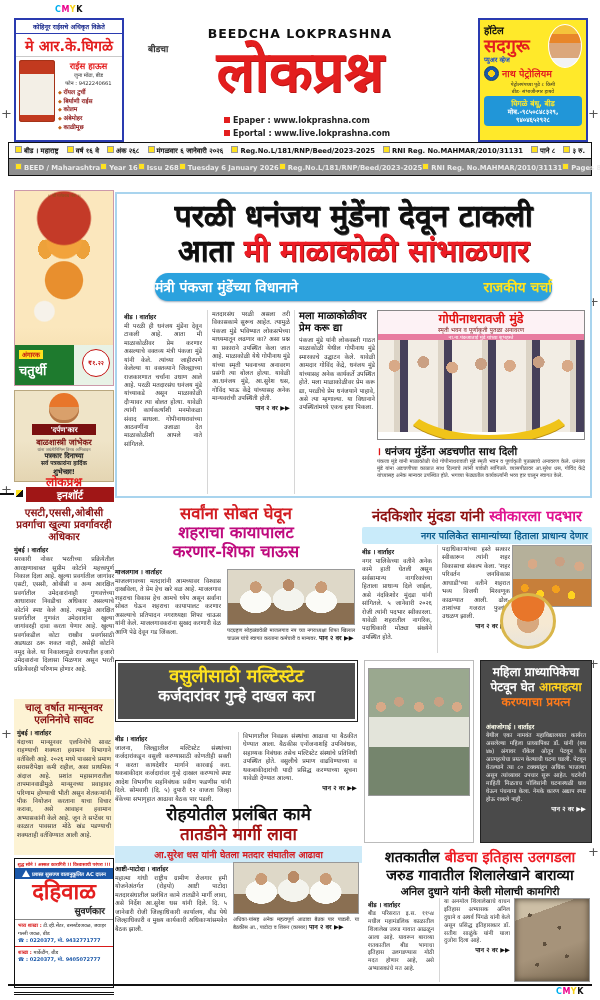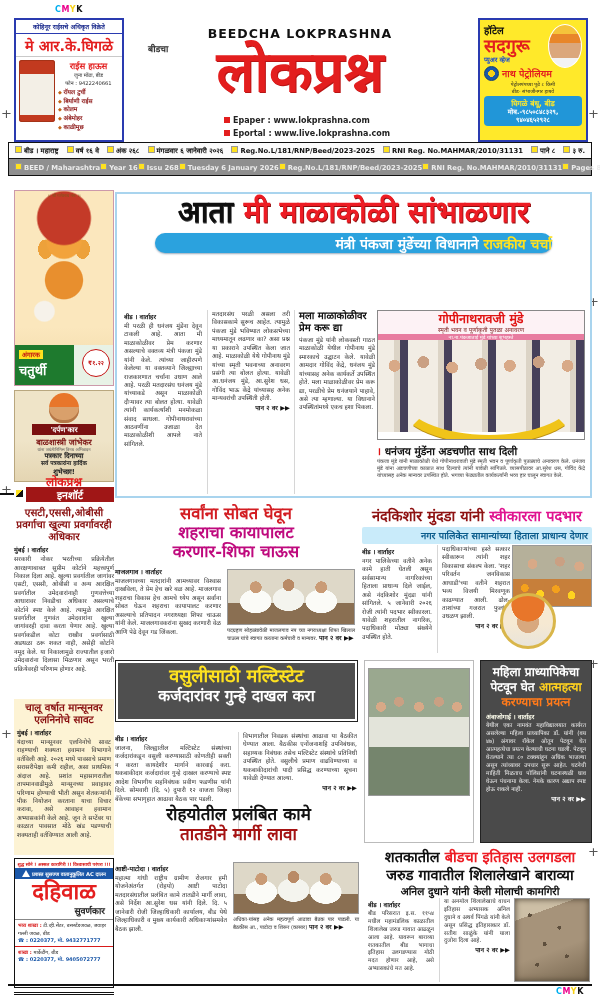--- a/index.html
+++ b/index.html
@@ -86,21 +86,21 @@
   .tri{width:0;height:0;border-left:4px solid transparent;border-right:4px solid transparent;border-bottom:7px solid #fff;}
   .dahi .nm{font-size:22px;font-weight:900;color:#e41f1f;line-height:1.15;}
   .dahi .sv{font-size:9px;font-weight:900;color:#222;text-align:right;padding-right:8px;border-bottom:1px solid #888;padding-bottom:2px;}
   .dahi .br{font-size:5px;color:#222;text-align:left;padding:2px 3px 0;line-height:1.45;}
   .dahi .lbl{color:#d81a1a;font-weight:900;}
   .dahi .ph{color:#1a57a8;font-weight:bold;}
   
   .leadbox{left:115px;top:192px;width:477px;height:306px;border:2px solid #a9d4ee;box-sizing:border-box;background:#fff;}
   .h1line{font-size:30px;font-weight:900;color:#0f0f0f;line-height:1.18;text-shadow:0.7px 0.7px 0 #444;}
   .h2red{color:#ed1c24;text-shadow:0.7px 0.7px 0 #8d0d0d;}
-  .strap{margin:4px 38px 0;background:#2ba2de;border-radius:13px;height:20px;display:flex;align-items:center;justify-content:flex-end;
+  .strap{margin:4px 38px 0;background:#2ba2de;border-radius:13px;height:28px;display:flex;align-items:center;justify-content:space-between;
        font-size:14px;font-weight:900;color:#fff;box-shadow:0 1px 2px #9ab;}
   .strap .yel{color:#ffe21f;margin-left:5px;}
   .col{position:absolute;top:116px;height:184px;overflow:hidden;}
   .colrule{border-left:1px solid #d6d6d6;padding-left:4px;}
   .c3t{font-size:10px;font-weight:900;color:#111;line-height:1.2;margin-bottom:2px;}
   .cont{font-weight:900;color:#111;font-size:6.4px;}
   .mainphoto{position:absolute;left:260px;top:116px;width:208px;height:130px;border:1px solid #888;box-sizing:border-box;overflow:hidden;}
   .mp-b1{background:#fdf2f5;color:#e01414;font-size:12.5px;font-weight:900;text-align:center;line-height:1.1;padding-top:1px;}
   .mp-b2{background:#fdf2f5;color:#7a1a1a;font-size:6px;text-align:center;}
   .mp-b3{background:#e87ca0;color:#fff;font-size:5px;text-align:center;}
@@ -308,20 +308,21 @@
       <span class="ph">☎ : 0220377, मो. 9432771777</span>
     </div>
     <div class="br" style="border-top:1px solid #d81a1a;margin-top:2px;">
       <span class="lbl">शाखा :</span> <span>मार्केटींग, बीड</span><br>
       <span class="ph">☎ : 0220377, मो. 9405072777</span>
     </div>
   </div>
   <div class="abs" style="left:14px;top:992px;width:100px;border-top:3px double #111;"></div>
 
   <div class="abs leadbox">
+    <div class="h1line c" style="margin-top:4px;">परळी धनंजय मुंडेंना देवून टाकली</div>
     <div class="h1line c"><span>आता</span> <span class="h2red">मी माळाकोळी सांभाळणार</span></div>
     <div class="strap">
         <span>मंत्री पंकजा मुंडेंच्या विधानाने</span>
         <span class="yel">राजकीय चर्चा</span>
       </div>
 
     <div class="col" style="left:7px;width:78px;">
       <div class="byl">बीड । वार्ताहर</div>
       <div class="body6">मी परळी ही धनंजय मुंडेंना देवून टाकली आहे. आता मी माळाकोळीवर प्रेम करणार असल्याचे वक्तव्य मंत्री पंकजा मुंडे यांनी केले. त्यांच्या जाहीरपणे केलेल्या या वक्तव्याने जिल्ह्याच्या राजकारणात चर्चांना उधाण आले आहे. परळी मतदारसंघ धनंजय मुंडे यांच्याकडे असून माळाकोळी दौऱ्यावर त्या बोलत होत्या. यावेळी त्यांनी कार्यकर्त्यांशी मनमोकळा संवाद साधला. गोपीनाथरावांच्या आठवणींना उजाळा देत माळाकोळीशी आपले नाते सांगितले.</div>
     </div>
@@ -394,28 +395,29 @@
   </div>
 
   <div class="abs" style="left:364px;top:660px;width:110px;height:183px;border:1px solid #bbb;box-sizing:border-box;padding:3px;">
     <div class="photo meeting" style="margin-top:4px;width:102px;height:128px;"></div>
   </div>
 
   <div class="abs darkE" style="left:480px;top:660px;width:112px;height:183px;">
     <div class="tE1">महिला प्राध्यापिकेचा</div>
     <div class="tE1"><span>पेटवून घेत </span><span class="tEy">आत्महत्या</span></div>
     <div class="tE1 tEo">करण्याचा प्रयत्न</div>
-    <div class="byl" style="color:#ffe;margin-top:2px;">अंबाजोगाई । वार्ताहर</div>
+    <div class="byl" style="color:#ffe;margin-top:12px;">अंबाजोगाई । वार्ताहर</div>
     <div class="bodyE">येथील एका नामवंत महाविद्यालयात कार्यरत असलेल्या महिला प्राध्यापिका डॉ. यांनी (वय ४७) अंगावर रॉकेल ओतून पेटवून घेत आत्महत्येचा प्रयत्न केल्याची घटना घडली. पेटवून घेतल्याने त्या ८० टक्क्यांहून अधिक भाजल्या असून त्यांच्यावर उपचार सुरू आहेत. घटनेची माहिती मिळताच पोलिसांनी घटनास्थळी धाव घेऊन पंचनामा केला. नेमके कारण अद्याप स्पष्ट होऊ शकले नाही.</div>
     <div class="cont" style="color:#fff;text-align:right;">पान २ वर ▶▶</div>
   </div>
 
   <div class="abs" style="left:115px;top:804px;width:247px;height:134px;">
     <div class="tF1 c">रोहयोतील प्रलंबित कामे</div>
     <div class="tF2 c">तातडीने मार्गी लावा</div>
+    <div class="lblueF" style="margin-top:1px;">आ.सुरेश धस यांनी घेतला मतदार संघातील आढावा</div>
     <div class="abs" style="left:0;top:58px;width:112px;height:76px;overflow:hidden;">
       <div class="byl">आष्टी-पाटोदा । वार्ताहर</div>
       <div class="body6">महात्मा गांधी राष्ट्रीय ग्रामीण रोजगार हमी योजनेअंतर्गत (रोहयो) आष्टी पाटोदा मतदारसंघातील प्रलंबित कामे तातडीने मार्गी लावा, असे निर्देश आ.सुरेश धस यांनी दिले. दि. ५ जानेवारी रोजी जिल्हाधिकारी कार्यालय, बीड येथे जिल्हाधिकारी व मुख्य कार्यकारी अधिकाऱ्यांसमवेत बैठक झाली.</div>
     </div>
     <div class="abs photo tablephoto" style="left:118px;top:58px;width:126px;height:52px;"></div>
     <div class="abs cap" style="left:118px;top:112px;width:126px;"><span>अधिका-यांसह अनेक महत्वपूर्ण आढावा बैठक पार पाडली. या बैठकीस आ., पाटोदा व शिरूर (कासार) </span><span class="cont">पान २ वर ▶▶</span></div>
   </div>
 
   <div class="abs" style="left:368px;top:848px;width:224px;height:134px;">
     <div class="tG1 c"><span>शतकातील </span><span class="tGr">बीडचा इतिहास उलगडला</span></div>

